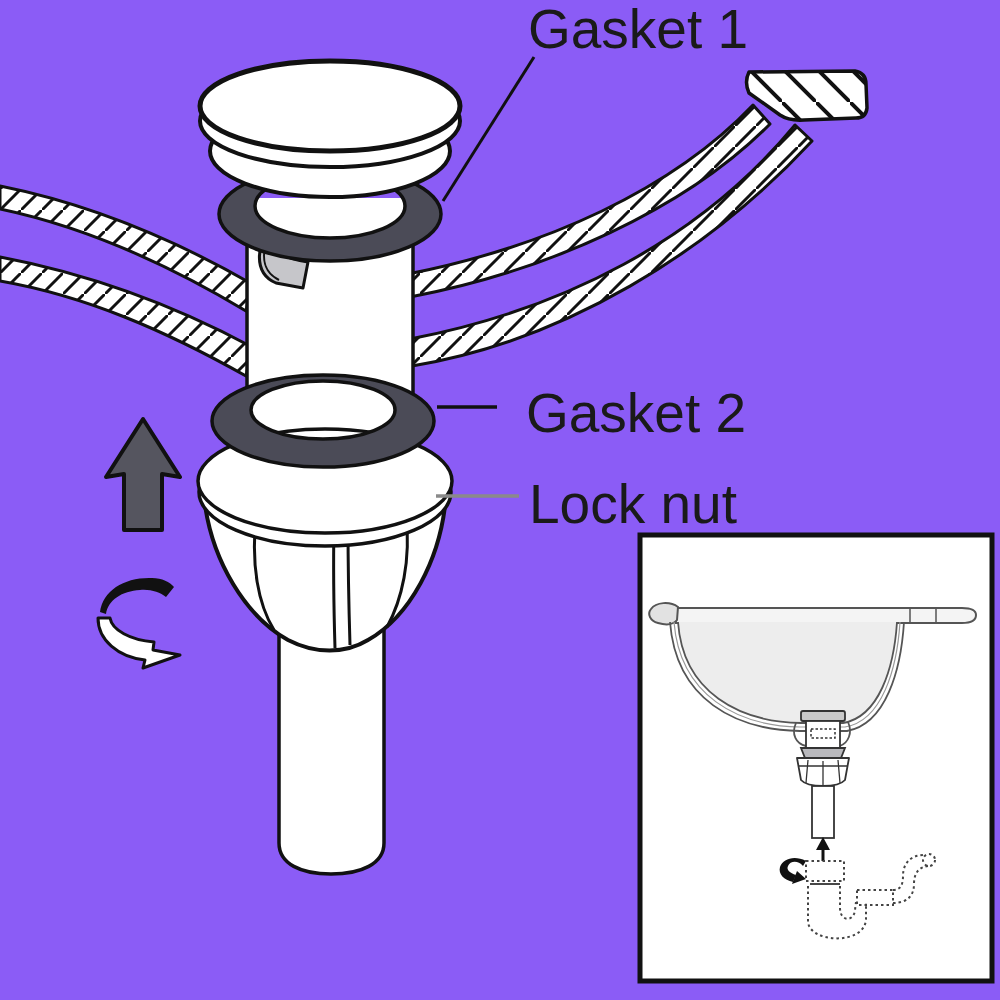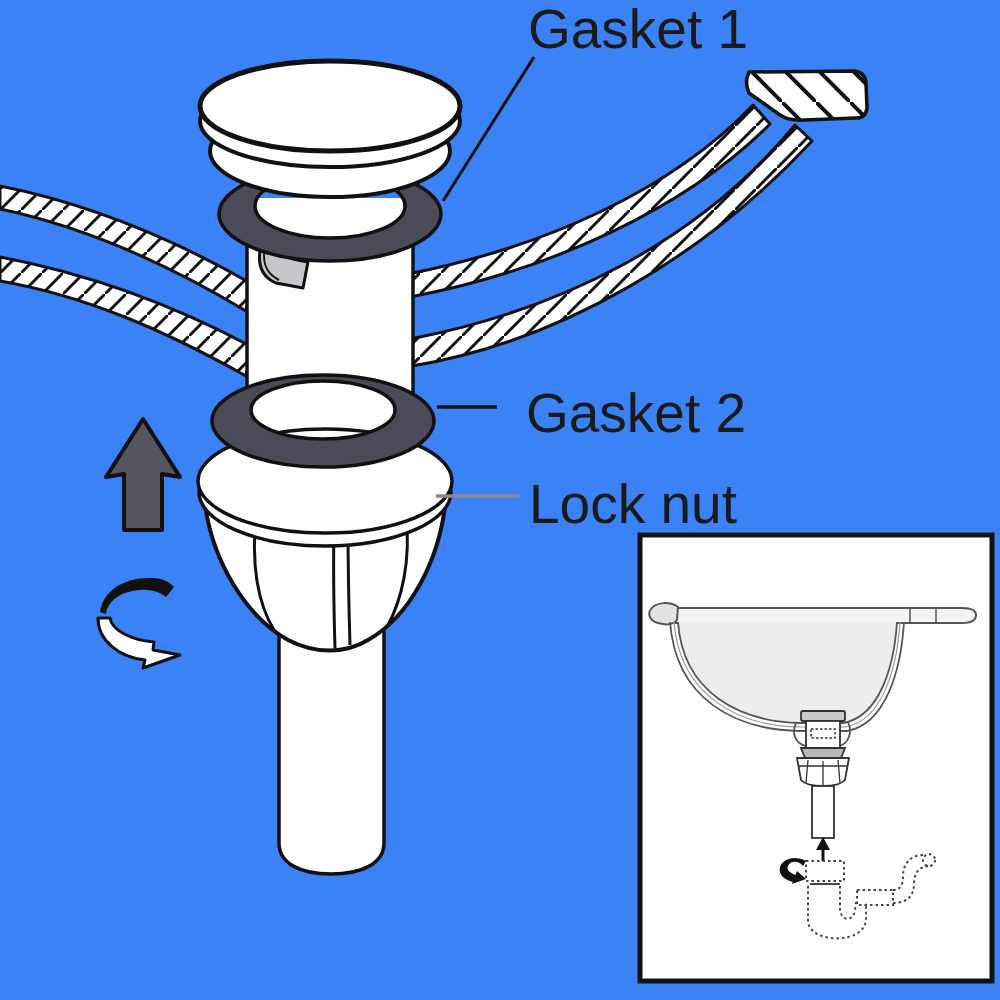--- a/index.html
+++ b/index.html
@@ -1,16 +1,16 @@
 <!DOCTYPE html>
 <html><head>
 <meta charset="utf-8">
 <style>
   html,body{margin:0;padding:0;background:#ffffff;}
-  .stage{position:relative;width:1000px;height:1000px;background:#3b82f6;overflow:hidden;
+  .stage{position:relative;width:1000px;height:1000px;background:#8b5cf6;overflow:hidden;
          font-family:"Liberation Sans", sans-serif;}
   svg{position:absolute;left:0;top:0;}
   text{font-family:"Liberation Sans", sans-serif;}
   .part-label{font-size:55px;fill:#1a1a1a;}
 </style>
 </head>
 <body>
 
 <div class="stage">
 <svg width="1000" height="1000" viewBox="0 0 1000 1000">

